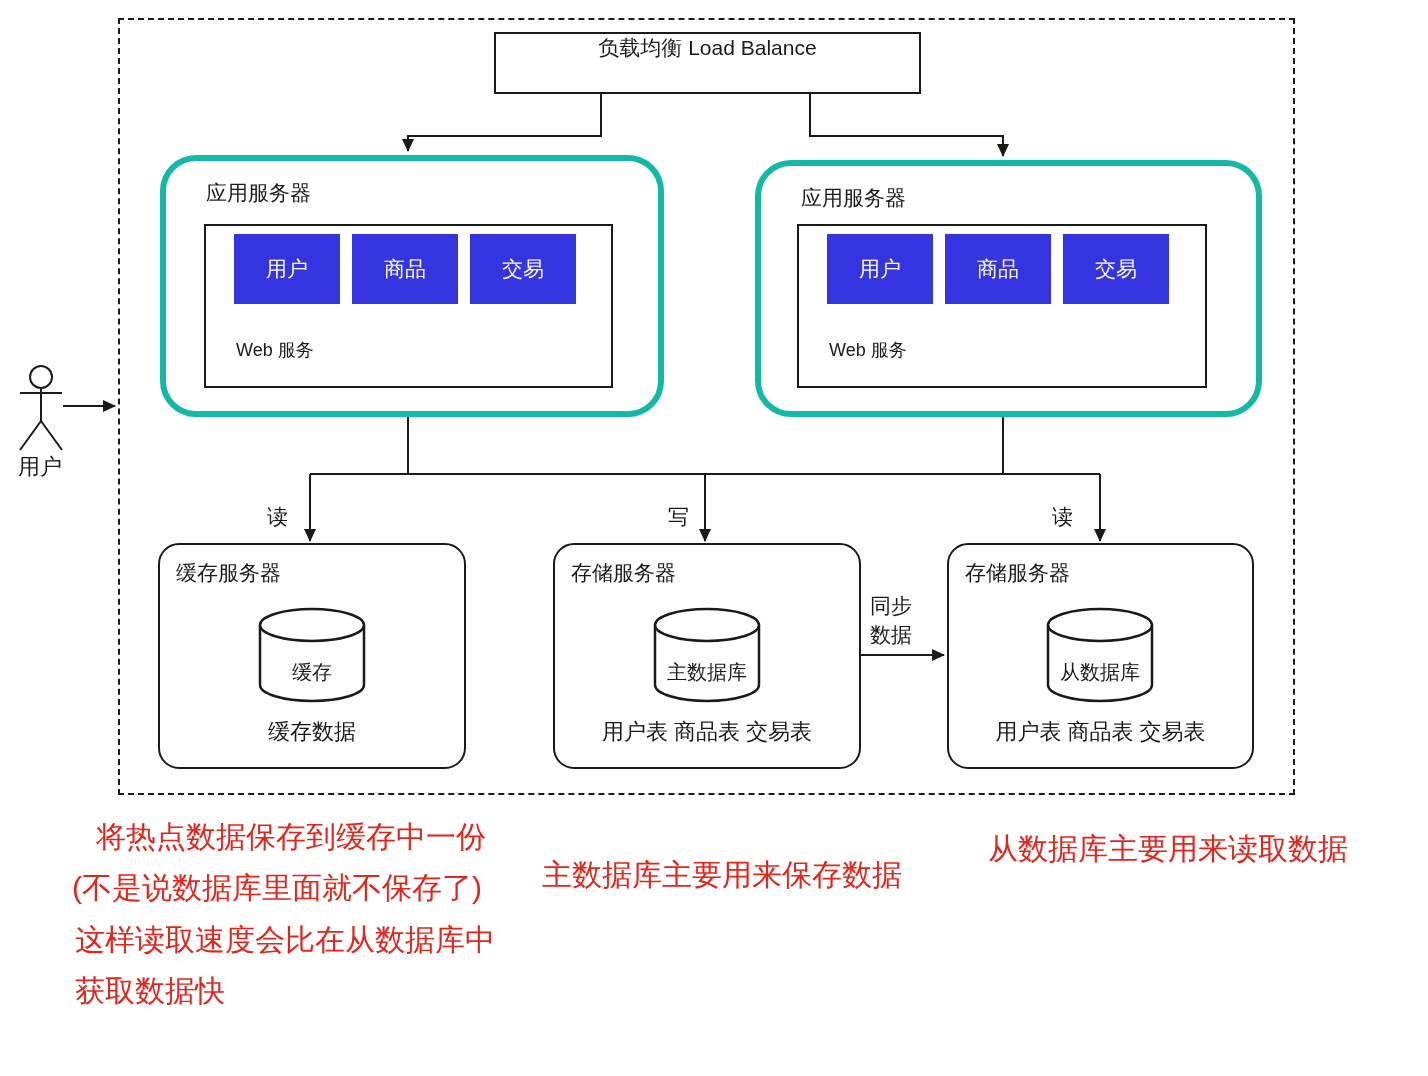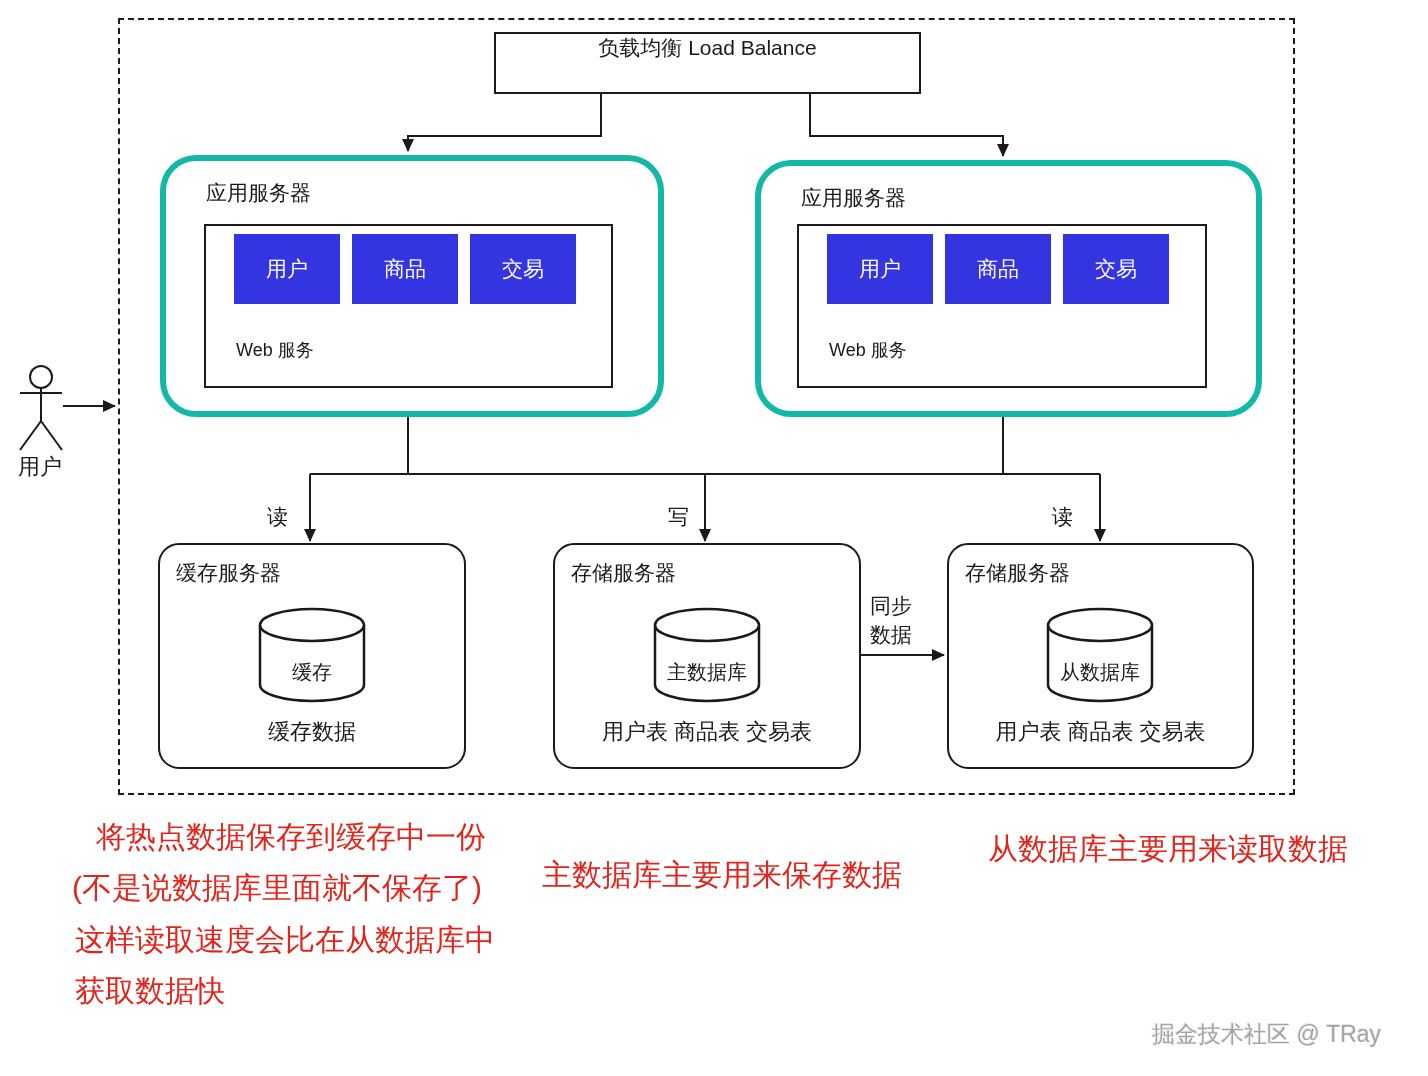--- a/index.html
+++ b/index.html
@@ -158,15 +158,14 @@
     <div>数据</div>
   </div>
 
   <div class="red-note l1">将热点数据保存到缓存中一份</div>
   <div class="red-note l2">(不是说数据库里面就不保存了)</div>
   <div class="red-note l3">这样读取速度会比在从数据库中</div>
   <div class="red-note l4">获取数据快</div>
   <div class="red-note master-note">主数据库主要用来保存数据</div>
   <div class="red-note slave-note">从数据库主要用来读取数据</div>
 
-  <div class="watermark">掘金技术社区 @ TRay</div>
 
 </div>
 
 </body></html>

